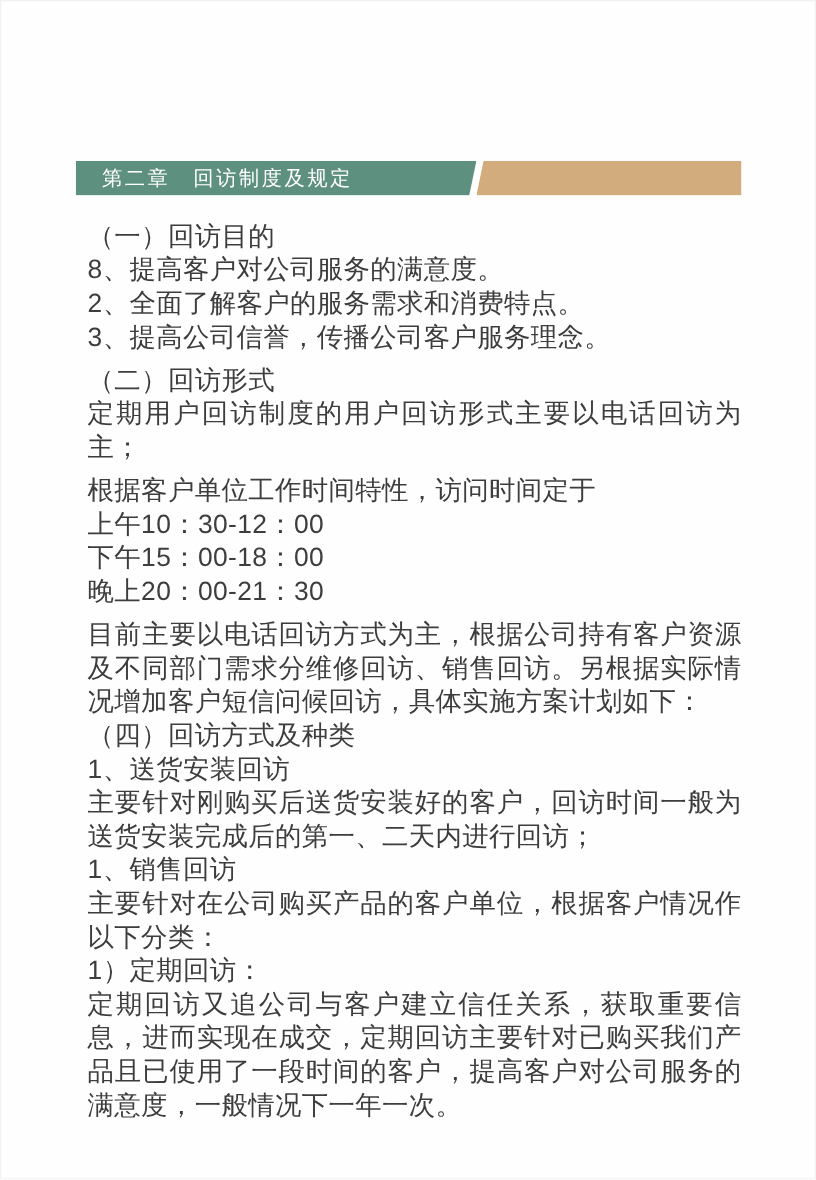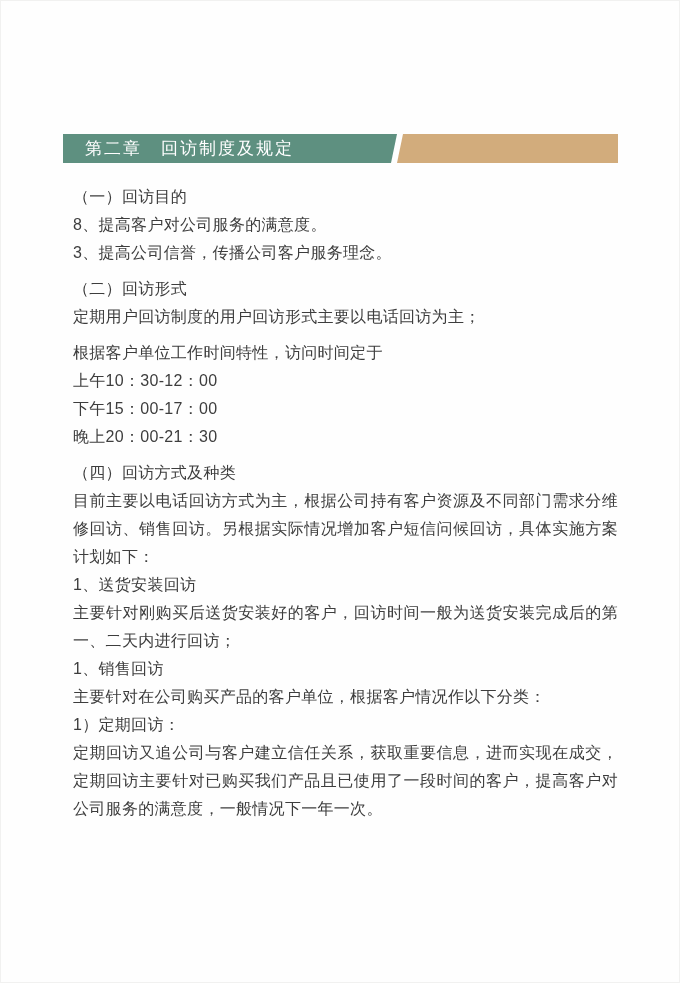--- a/index.html
+++ b/index.html
@@ -51,21 +51,21 @@
     clip-path: polygon(6px 0, 100% 0, 100% 100%, 0 100%);
   }
 
   
   .content {
     position: absolute;
     left: 72px;
     top: 182px;
     width: 545px;
     color: #3d3d3d;
-    font-size: 16px;
+    font-size: 22px;
     line-height: 28px;
     letter-spacing: 0.3px;
   }
   .content p {
     margin: 0;
     text-align: justify;
     text-justify: inter-ideograph;
   }
   .section { margin: 0; }
   .section + .section { margin-top: 8px; }
@@ -80,38 +80,39 @@
       <span class="banner-title">第二章　回访制度及规定</span>
     </div>
     <div class="banner-tan"></div>
   </div>
 
   <div class="content">
 
     <div class="section">
       <p>（一）回访目的</p>
       <p>8、提高客户对公司服务的满意度。</p>
+      <p>2、全面了解客户的服务需求和消费特点。</p>
       <p>3、提高公司信誉，传播公司客户服务理念。</p>
     </div>
 
     <div class="section">
       <p>（二）回访形式</p>
       <p>定期用户回访制度的用户回访形式主要以电话回访为主；</p>
     </div>
 
     <div class="section">
       <p>根据客户单位工作时间特性，访问时间定于</p>
       <p>上午10：30-12：00</p>
-      <p>下午15：00-17：00</p>
+      <p>下午15：00-18：00</p>
       <p>晚上20：00-21：30</p>
     </div>
 
     <div class="section">
+      <p>目前主要以电话回访方式为主，根据公司持有客户资源及不同部门需求分维修回访、销售回访。另根据实际情况增加客户短信问候回访，具体实施方案计划如下：</p>
       <p>（四）回访方式及种类</p>
-      <p>目前主要以电话回访方式为主，根据公司持有客户资源及不同部门需求分维修回访、销售回访。另根据实际情况增加客户短信问候回访，具体实施方案计划如下：</p>
       <p>1、送货安装回访</p>
       <p>主要针对刚购买后送货安装好的客户，回访时间一般为送货安装完成后的第一、二天内进行回访；</p>
       <p>1、销售回访</p>
       <p>主要针对在公司购买产品的客户单位，根据客户情况作以下分类：</p>
       <p>1）定期回访：</p>
       <p>定期回访又追公司与客户建立信任关系，获取重要信息，进而实现在成交，定期回访主要针对已购买我们产品且已使用了一段时间的客户，提高客户对公司服务的满意度，一般情况下一年一次。</p>
     </div>
 
   </div>
 </div>

